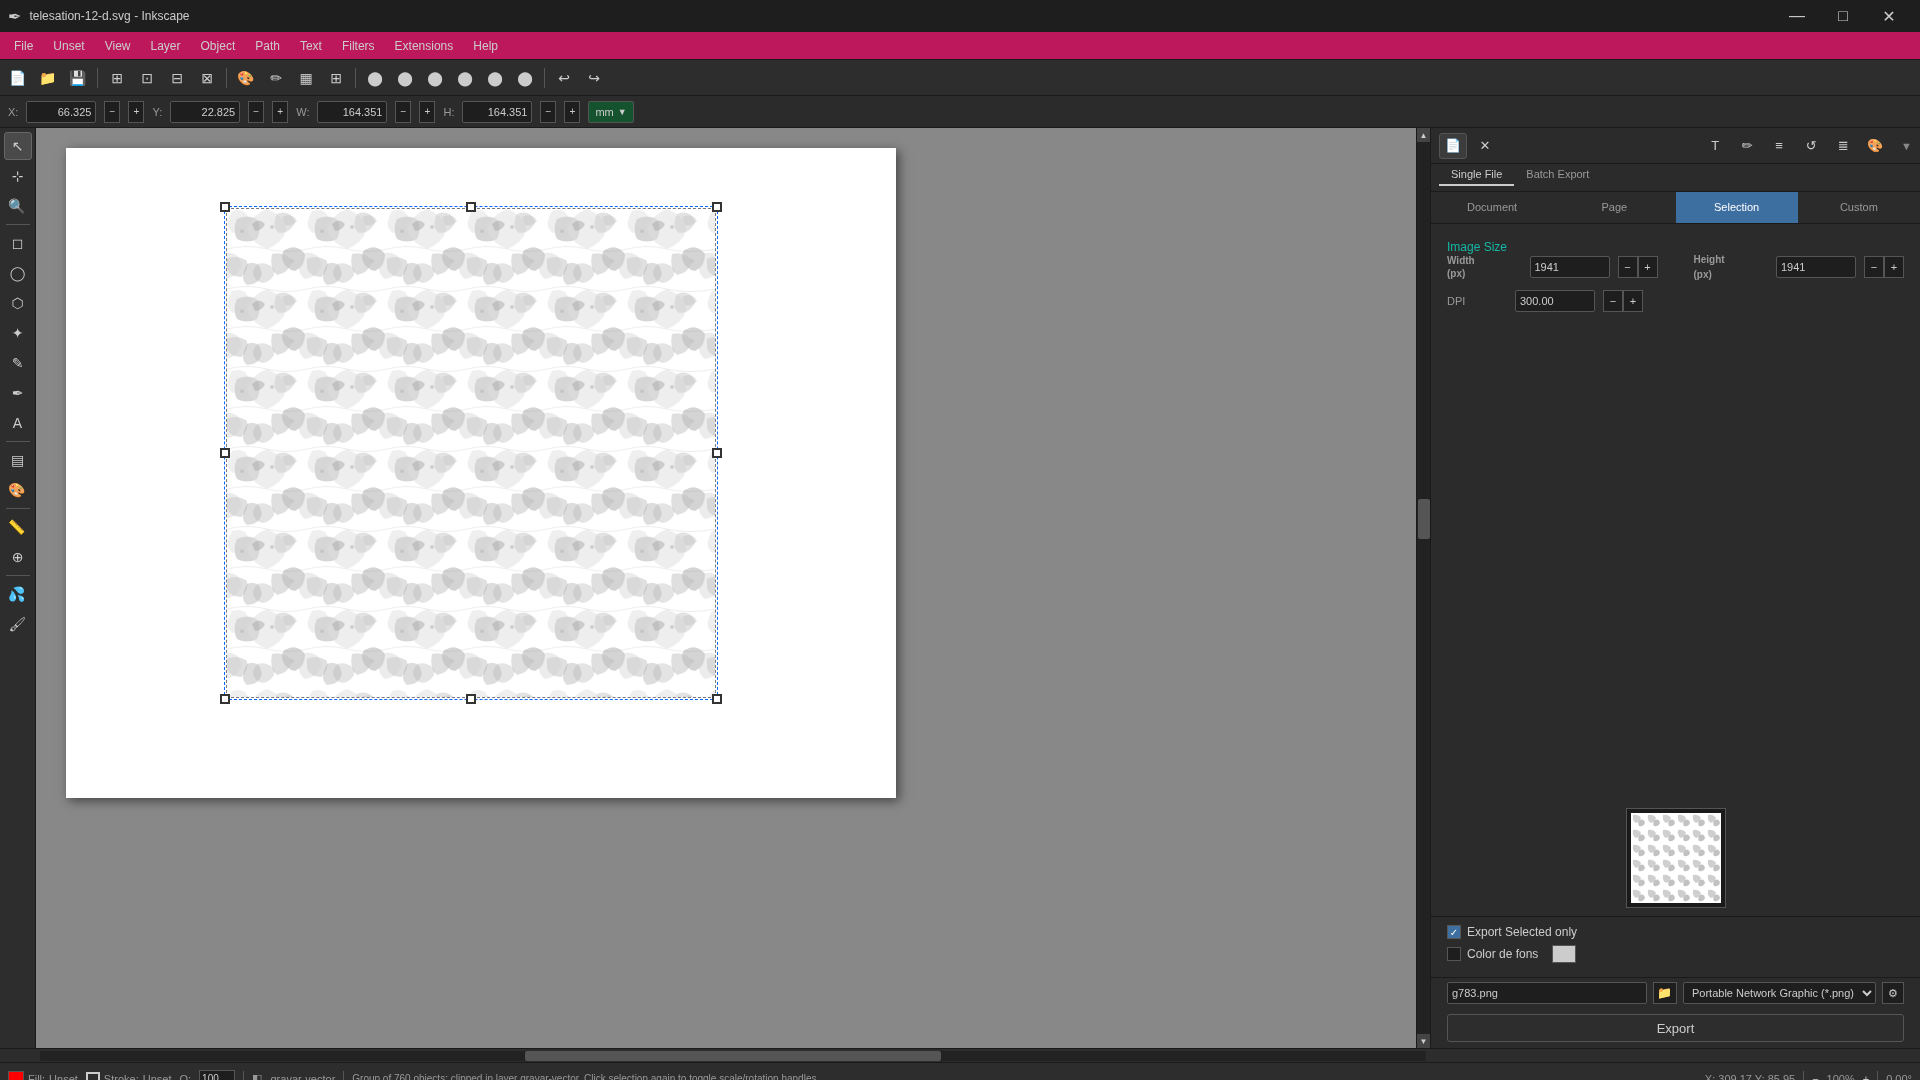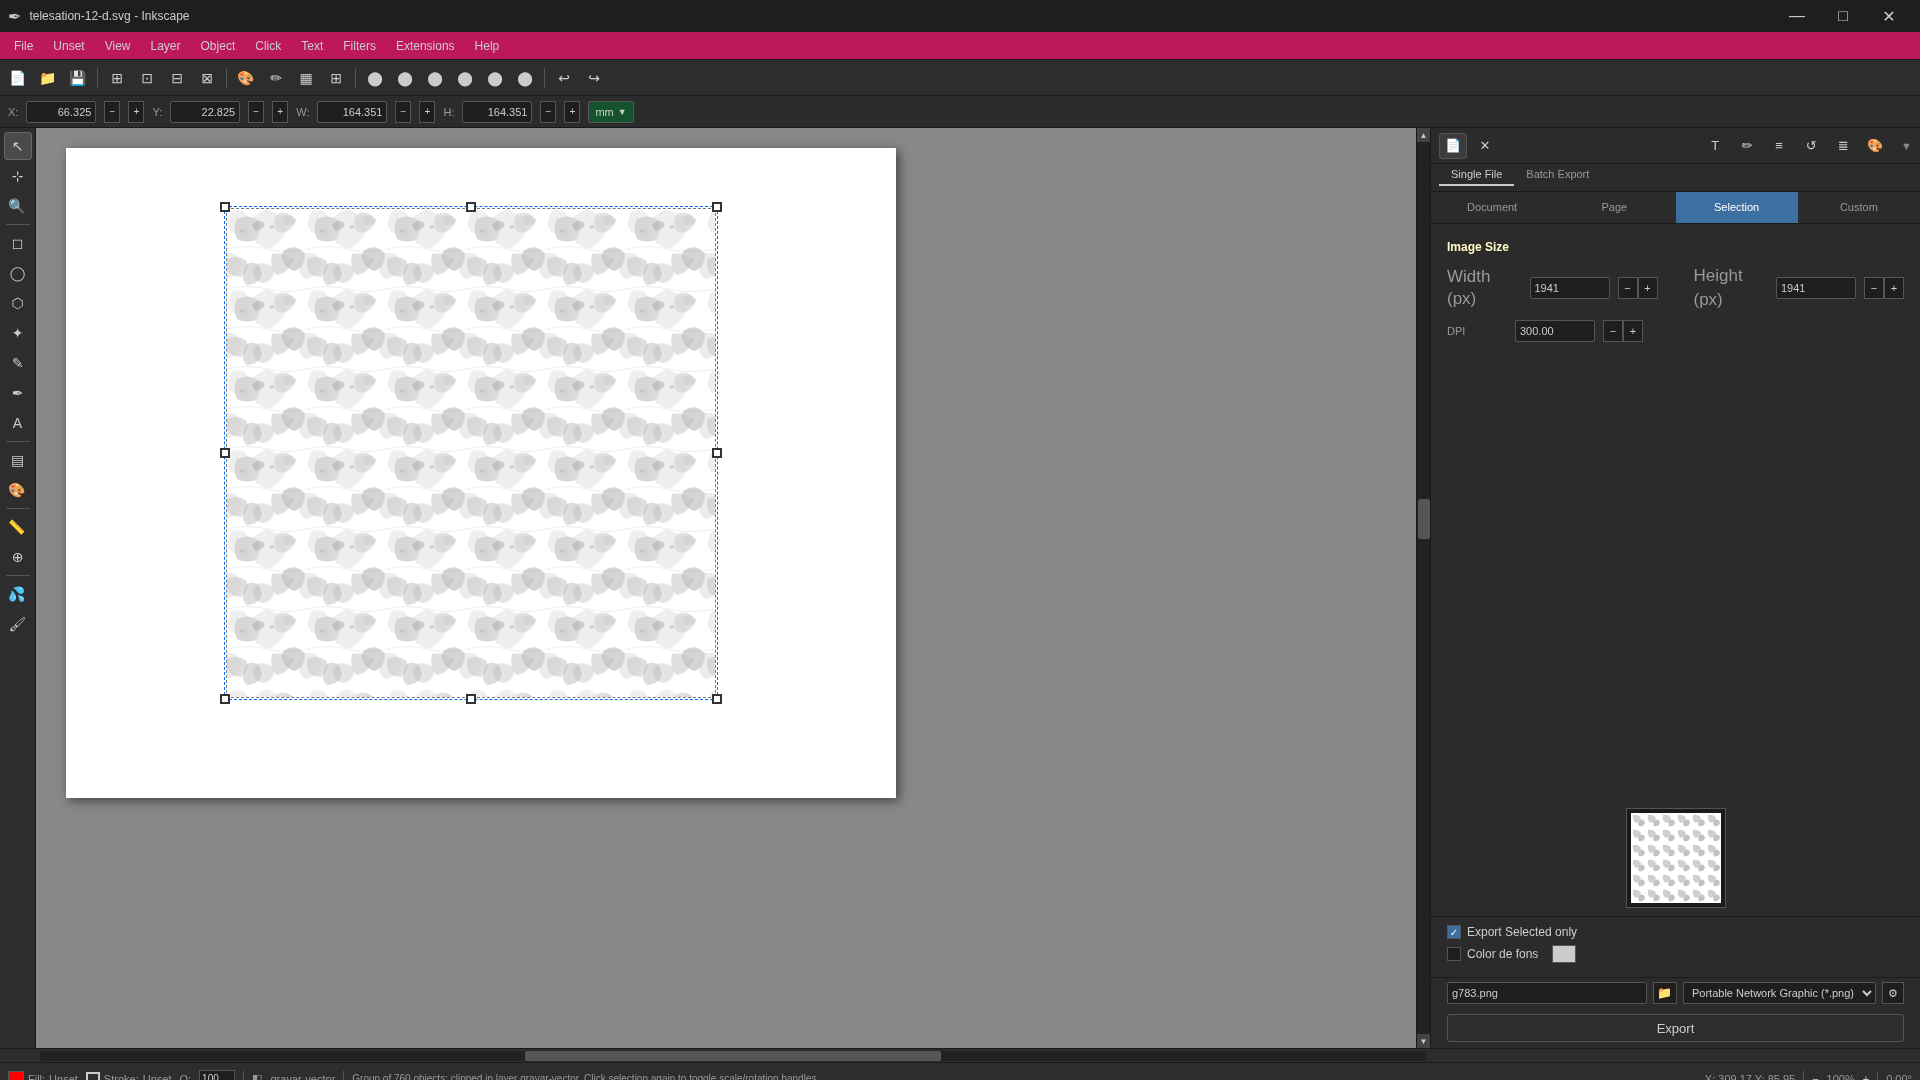--- a/index.html
+++ b/index.html
@@ -163,26 +163,26 @@
       flex: 1; display: flex; align-items: center; justify-content: center;
       font-size: 11px; color: #999; cursor: pointer;
       border-bottom: 2px solid transparent;
     }
     .maintab.active { background: #3d6fa0; color: white; }
 
     
     #export-content {
       flex: 1; padding: 16px; overflow-y: auto;
     }
-    .section-title { font-size: 12px; color: #fef9c3; font-weight: bold; margin-bottom: 12px; }
+    .section-title { font-size: 12px; color: #14b8a6; font-weight: normal; }
     .form-row {
       display: flex; align-items: center; margin-bottom: 10px; gap: 8px;
     }
     .form-label { font-size: 11px; color: #999; width: 60px; }
-    .form-label-sm { font-size: 17px; color: #999; }
+    .form-label-sm { font-size: 10px; color: #999; font-weight: bold; }
     .form-input {
       height: 22px; width: 80px; background: #1e1e1e; border: 1px solid #555;
       border-radius: 2px; color: #ccc; font-size: 11px; padding: 0 4px;
     }
     .form-stepper { display: flex; gap: 0; }
     .stepper-btn {
       width: 20px; height: 22px; background: #1e1e1e; border: 1px solid #555;
       color: #ccc; font-size: 11px; cursor: pointer; display: flex; align-items: center; justify-content: center;
     }
 
@@ -281,21 +281,21 @@
     <button class="win-btn close">✕</button>
   </div>
 </div>
 
 <div id="menubar">
   <div class="menu-item">File</div>
   <div class="menu-item">Unset</div>
   <div class="menu-item">View</div>
   <div class="menu-item">Layer</div>
   <div class="menu-item">Object</div>
-  <div class="menu-item">Click</div>
+  <div class="menu-item">Path</div>
   <div class="menu-item">Text</div>
   <div class="menu-item">Filters</div>
   <div class="menu-item">Extensions</div>
   <div class="menu-item">Help</div>
 </div>
 
 <div id="toolbar">
   <button class="tb-btn">📄</button>
   <button class="tb-btn">📁</button>
   <button class="tb-btn">💾</button>

